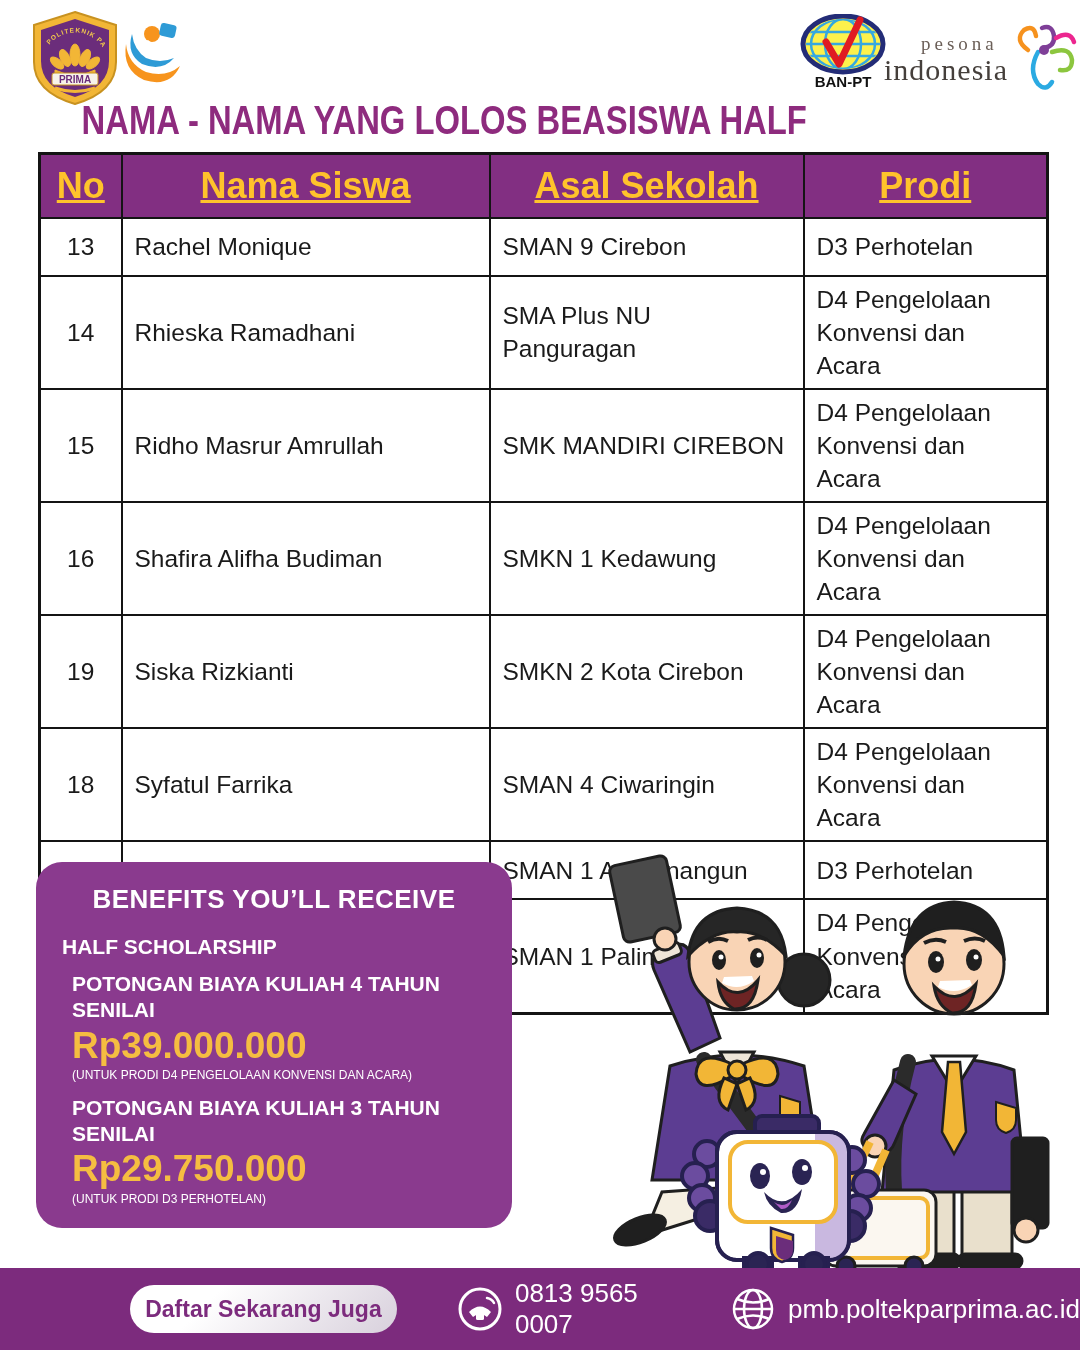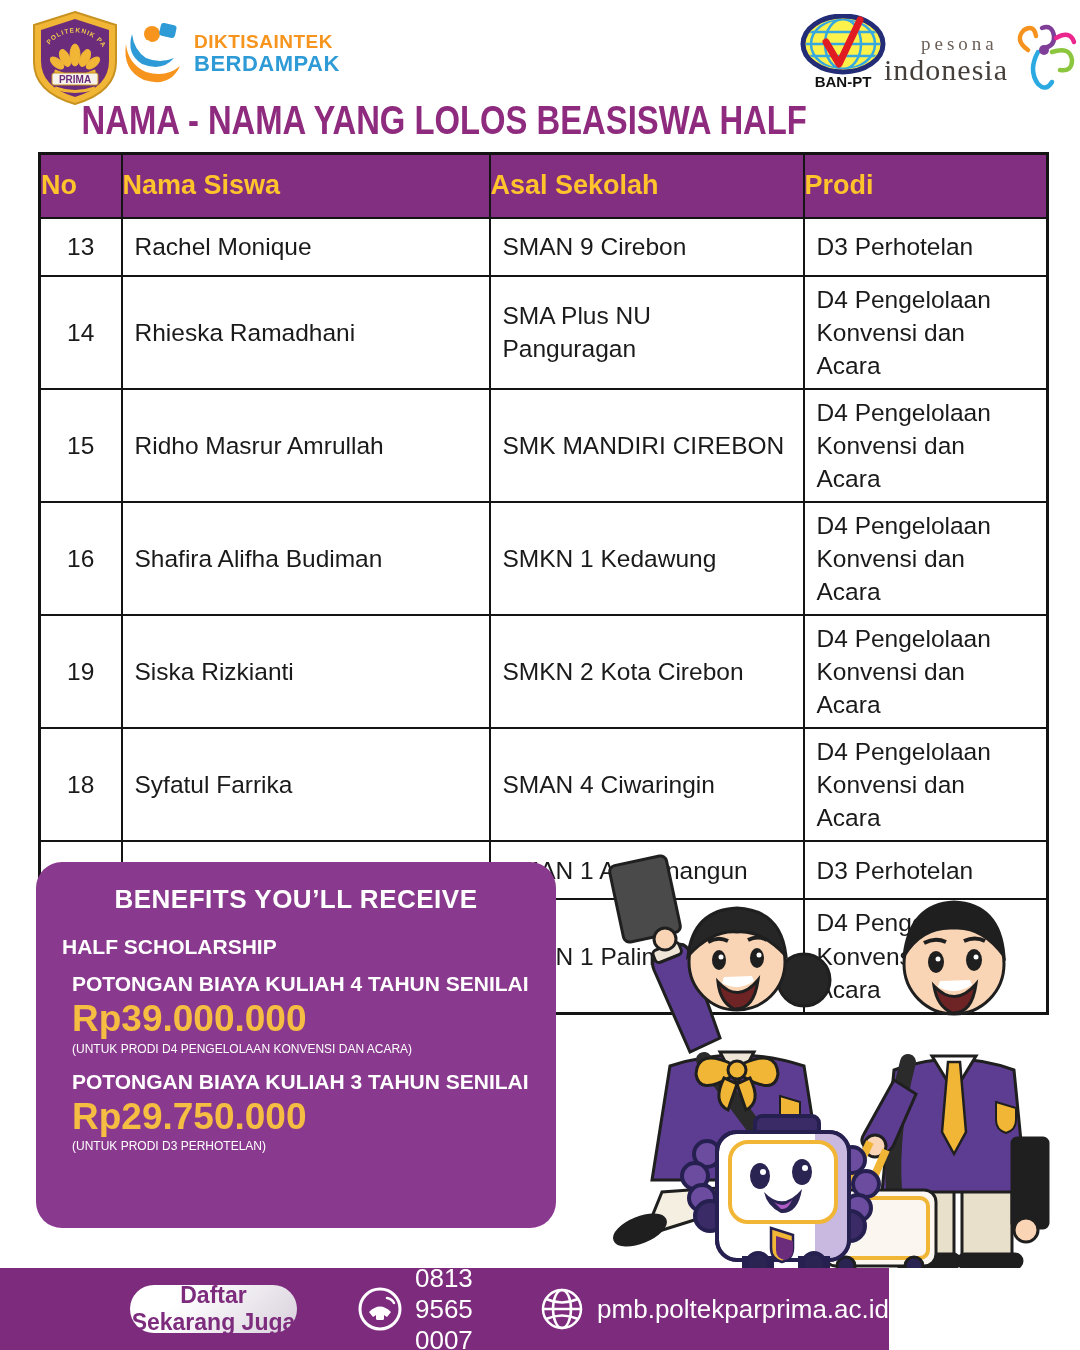--- a/index.html
+++ b/index.html
@@ -24,41 +24,41 @@
 
   
   .page-title{position:absolute;top:98px;left:0;width:888px;text-align:center;}
   .page-title span{display:inline-block;transform:scaleX(.82);transform-origin:center;
     font-size:40px;font-weight:800;color:var(--title);letter-spacing:0px;white-space:nowrap;}
 
   
   table.main{position:absolute;left:38px;top:152px;width:1008px;border-collapse:collapse;
     border:3px solid #141414;table-layout:fixed;}
   table.main th,table.main td{border:2.5px solid #141414;}
-  table.main th{background:var(--purple);color:var(--gold);font-size:27px;font-weight:bold;
-    height:64px;text-align:left;}
+  table.main th{background:var(--purple);color:var(--gold);font-size:36px;font-weight:bold;
+    height:64px;text-align:center;text-decoration:underline;}
   table.main td{font-size:24.5px;padding:6px 12px;background:#fff;line-height:1.35;}
   td.cno{text-align:center;}
   tr.single{height:58px;} tr.double{height:84px;}
 
   
-  .benefits{position:absolute;left:36px;top:862px;width:520px;height:366px;
+  .benefits{position:absolute;left:36px;top:862px;width:476px;height:366px;
     background:var(--box-purple);border-radius:26px;color:#fff;padding:22px 26px 0 26px;}
   .benefits-title{text-align:center;font-size:26px;font-weight:bold;letter-spacing:.5px;}
   .benefits-sub{margin-top:20px;font-size:21px;font-weight:bold;}
   .benefit-label{margin-top:12px;padding-left:10px;font-size:21px;font-weight:bold;line-height:1.25;}
   .benefit-amount{padding-left:10px;font-size:37px;font-weight:bold;color:var(--amount-gold);line-height:1.2;}
   .benefit-note{padding-left:10px;font-size:12px;line-height:1.25;}
   .benefit-item + .benefit-item{margin-top:8px;}
 
   
   .illustration{position:absolute;left:552px;top:840px;width:528px;height:428px;overflow:hidden;}
 
   
-  .footer{position:absolute;left:0;top:1268px;width:889px;height:82px;background:var(--footer-purple);
+  .footer{position:absolute;left:0;top:1268px;width:1080px;height:82px;background:var(--footer-purple);
     display:flex;align-items:center;}
   .cta-button{margin-left:130px;width:270px;height:48px;border-radius:26px;border:none;cursor:pointer;
     background:linear-gradient(135deg,#ffffff 30%,#d8d0dc 100%);
     display:flex;align-items:center;justify-content:center;
     font-family:"Liberation Sans",sans-serif;font-size:23px;font-weight:bold;color:var(--footer-purple);}
   .contact{display:flex;align-items:center;color:#fff;font-size:26px;}
   .contact .icon{display:flex;align-items:center;justify-content:center;margin-right:12px;}
   .phone-group{margin-left:60px;}
   .web-group{margin-left:30px;}
 </style>
@@ -90,24 +90,20 @@
 </div>
 
 <div class="logo-dikti">
   <svg width="68" height="68" viewBox="0 0 68 68">
     <path d="M8 24 Q4 50 26 60 Q52 68 62 46 Q48 58 28 52 Q10 44 8 24 Z" fill="#F7941D"></path>
     <path d="M14 14 Q8 34 24 44 Q44 52 56 38 Q42 44 28 38 Q16 30 14 14 Z" fill="#2E9BD6"></path>
     <circle cx="34" cy="14" r="8" fill="#F7941D"></circle>
     <rect x="42" y="4" width="16" height="13" rx="3" fill="#2E9BD6" transform="rotate(12 50 10)"></rect>
     <path d="M20 26 L30 20 L38 26 L46 20 L42 34 L30 38 Z" fill="#ffffff"></path>
   </svg>
-  <div class="dikti-text">
-    <div class="dikti-line1">DIKTISAINTEK</div>
-    <div class="dikti-line2">BERDAMPAK</div>
-  </div>
 </div>
 
 <div class="logo-banpt">
   <svg width="90" height="78" viewBox="0 0 90 78">
     <defs>
         <clipPath id="globeClip">
           <ellipse cx="45" cy="30" rx="37" ry="25"></ellipse>
         </clipPath>
       </defs>
     <ellipse cx="45" cy="30" rx="40" ry="28" fill="#FDF14C" stroke="#232C77" stroke-width="5"></ellipse>

